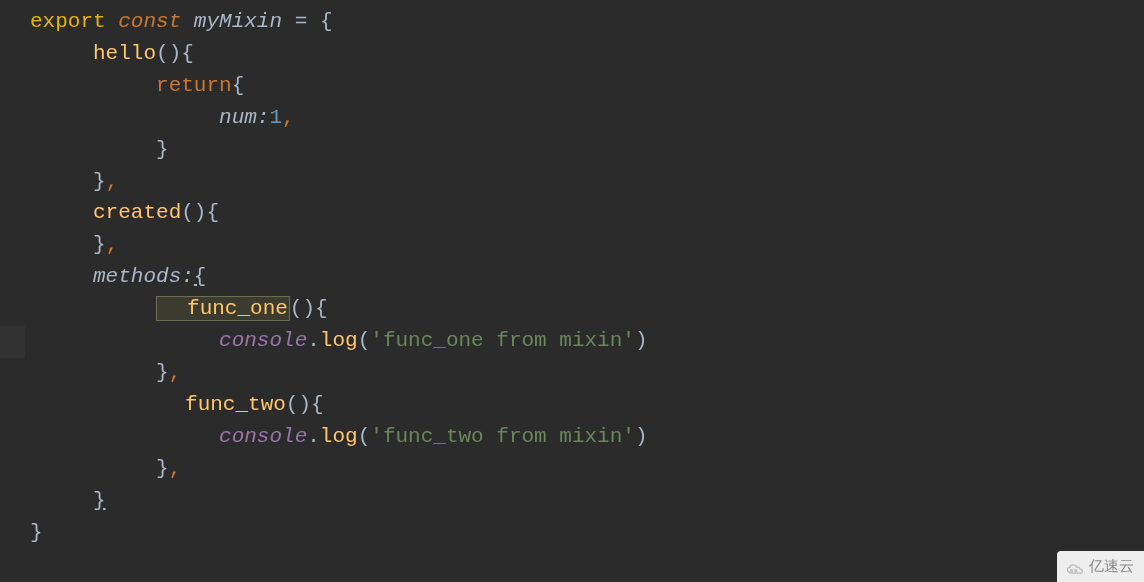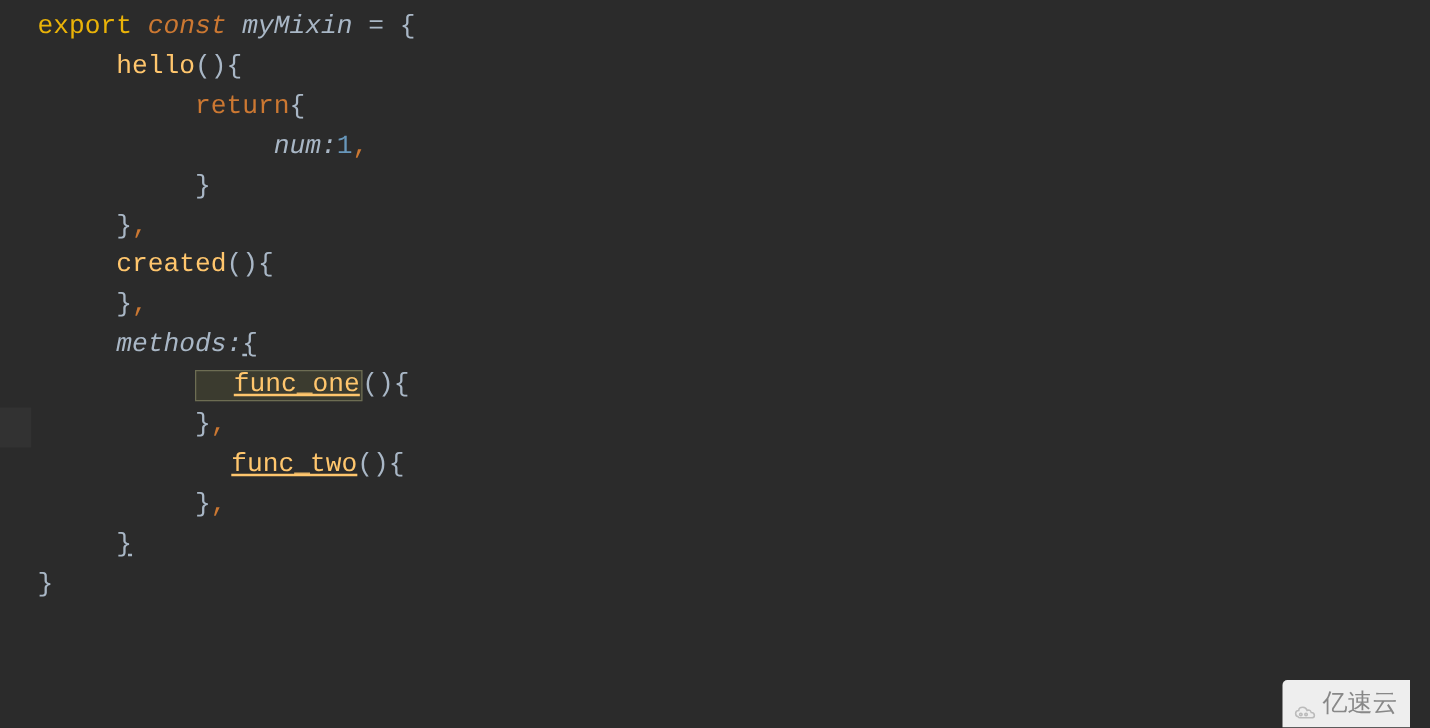--- a/index.html
+++ b/index.html
@@ -42,44 +42,44 @@
       position: relative;
     }
     .kw-export { color: #eab308; }
     .kw-const { color: #cc7832; font-style: italic; }
     .kw-return { color: #cc7832; }
     .kw-this { color: #cc7832; font-style: italic; }
     .identifier { color: #a9b7c6; font-style: italic; }
     .operator { color: #a9b7c6; }
     .brace { color: #a9b7c6; }
     .method-name { color: #ffc66d; }
-    .func-underline { text-decoration: underline; text-decoration-color: #ffc66d; padding-left: 29px; }
+    .func-underline { text-decoration-color: #ffc66d; padding-left: 29px; }
     .number { color: #6897bb; }
     .string { color: #6a8759; }
     .console { color: #9876aa; font-style: italic; }
     .dot { color: #a9b7c6; }
     .semicolon { color: #cc7832; }
     .comma { color: #cc7832; }
     .highlight-box {
       background-color: rgba(255, 255, 100, 0.08);
       border: 1px solid rgba(160, 160, 120, 0.5);
       padding: 0 1px;
     }
     .brace-underline {
       text-decoration: underline;
       text-decoration-color: #a9b7c6;
     }
     .watermark {
       position: absolute;
-      right: 16px;
+      right: 0;
       bottom: 0;
       background: rgba(255,255,255,0.92);
       color: #888;
       font-family: Arial, sans-serif;
-      font-size: 20px;
+      font-size: 15px;
       padding: 4px 10px 4px 8px;
       border-top-left-radius: 4px;
       display: flex;
       align-items: center;
       gap: 4px;
     }
     .watermark-icon {
       width: 20px;
       height: 14px;
       position: relative;
@@ -112,25 +112,27 @@
 
   <div class="line"><span>     </span><span class="method-name">created</span><span class="brace">()</span><span class="brace">{</span></div>
 
 
   <div class="line"><span>     </span><span class="brace">}</span><span class="comma">,</span></div>
 
   <div class="line"><span>     </span><span class="identifier">methods</span><span class="identifier">:</span><span class="brace brace-underline">{</span></div>
 
   <div class="line"><span>          </span><span class="highlight-box"><span class="method-name func-underline">func_one</span></span><span class="brace">()</span><span class="brace">{</span></div>
 
+  <div class="line"><span>               </span><span class="console">console</span><span class="dot">.</span><span class="method-name">log</span><span class="brace">(</span><span class="string">'func_one from mixin'</span><span class="brace">)</span></div>
 
   <div class="line"><span>          </span><span class="brace">}</span><span class="comma">,</span></div>
 
   <div class="line"><span>          </span><span class="method-name func-underline">func_two</span><span class="brace">()</span><span class="brace">{</span></div>
 
+  <div class="line"><span>               </span><span class="console">console</span><span class="dot">.</span><span class="method-name">log</span><span class="brace">(</span><span class="string">'func_two from mixin'</span><span class="brace">)</span></div>
 
   <div class="line"><span>          </span><span class="brace">}</span><span class="comma">,</span></div>
 
   <div class="line"><span>     </span><span class="brace brace-underline">}</span></div>
 
   <div class="line"><span class="brace">}</span></div>
 
 </div>
 
 <div class="watermark">

